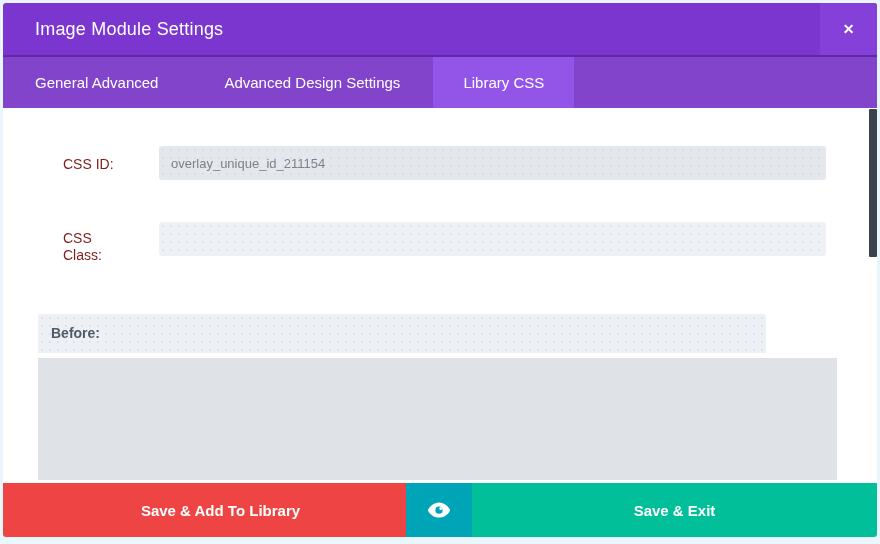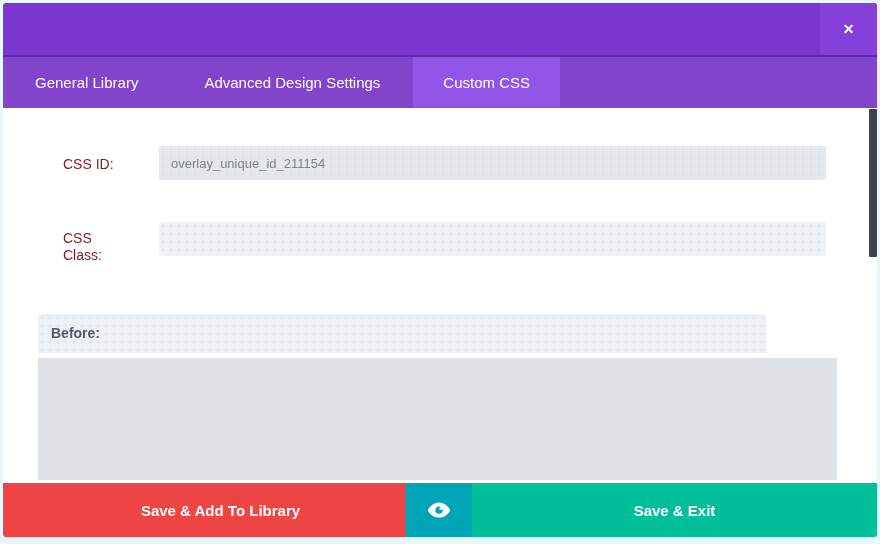--- a/index.html
+++ b/index.html
@@ -97,27 +97,28 @@
   .btn-save-library { flex:0 0 403px; background:#ef4444;padding-left:32px; }
   .btn-preview { flex:0 0 66px; background:#00a4b7; display:flex; align-items:center; justify-content:center; }
   .btn-save-exit { flex:1 1 auto; background:#00bf99; }
 </style>
 </head>
 <body>
 
 <div class="modal">
 
   <div class="header">
+    <div class="header-title">Image Module Settings</div>
     <button class="close-btn">✕</button>
   </div>
 
   <div class="tabs">
-    <div class="tab first">General Library</div>
+    <div class="tab first">General Advanced</div>
     <div class="tab">Advanced Design Settings</div>
-    <div class="tab active">Custom CSS</div>
+    <div class="tab active">Library CSS</div>
   </div>
 
   <div class="content">
 
     <div class="field-label label-cssid">CSS ID:</div>
     <input class="text-input input-cssid" type="text" value="overlay_unique_id_211154" style="">
 
     <div class="field-label label-cssclass">CSS Class:</div>
     <input class="text-input input-cssclass" type="text" value="" style="">
 

